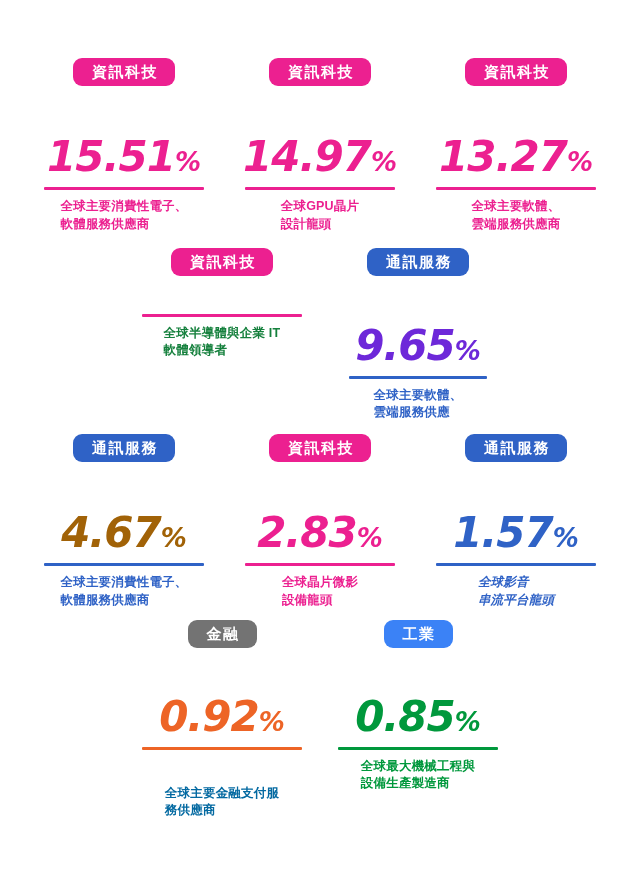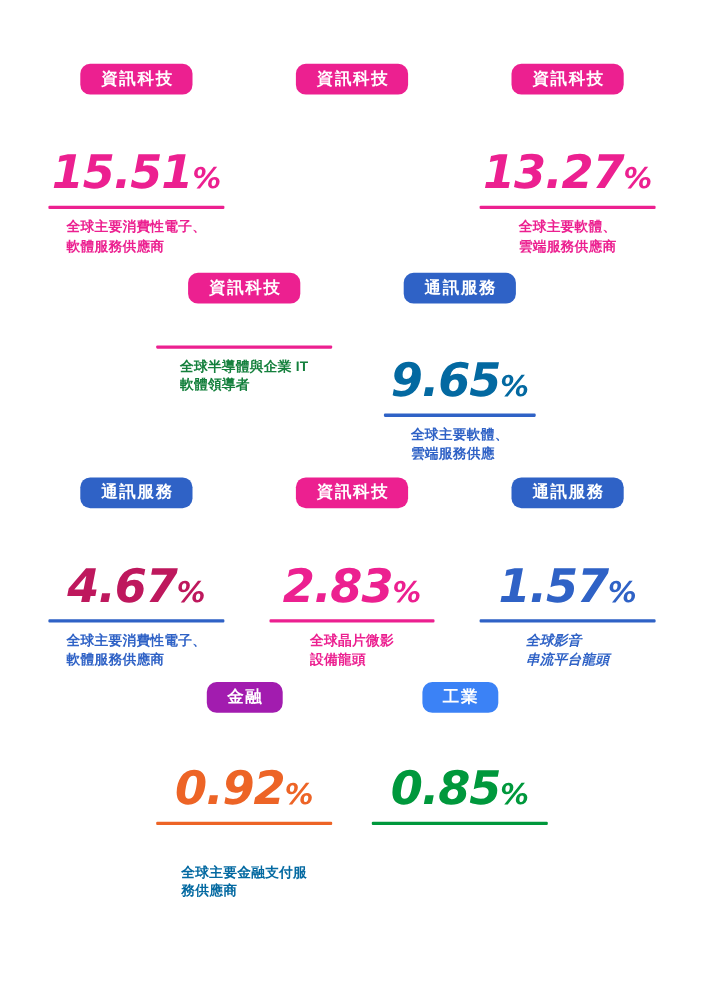--- a/index.html
+++ b/index.html
@@ -133,20 +133,26 @@
           <div class="rule" style="background: rgb(236, 32, 144);"></div>
           <div class="desc" style="color: rgb(236, 32, 144);">全球主要消費性電子、
 軟體服務供應商</div>
         </div>
       </div>
 
       <div class="cell">
         <div class="badge-slot">
           <span class="badge" style="background: rgb(236, 32, 144);">資訊科技</span>
         </div>
+        <div class="value-wrap">
+          <div class="value" style="color: rgb(236, 32, 144);"><span>14.97</span><span class="pct">%</span></div>
+          <div class="rule w-mid" style="background: rgb(236, 32, 144);"></div>
+          <div class="desc" style="color: rgb(236, 32, 144);">全球GPU晶片
+設計龍頭</div>
+        </div>
       </div>
 
       <div class="cell">
         <div class="badge-slot">
           <span class="badge" style="background: rgb(236, 32, 144);">資訊科技</span>
         </div>
         <div class="value-wrap">
           <div class="value" style="color: rgb(236, 32, 144);"><span>13.27</span><span class="pct">%</span></div>
           <div class="rule" style="background: rgb(236, 32, 144);"></div>
           <div class="desc" style="color: rgb(236, 32, 144);">全球主要軟體、
@@ -167,37 +173,37 @@
           <div class="desc" style="color: #15803d;">全球半導體與企業 IT
 軟體領導者</div>
         </div>
       </div>
 
       <div class="cell">
         <div class="badge-slot">
           <span class="badge" style="background: rgb(47, 98, 198);">通訊服務</span>
         </div>
         <div class="value-wrap">
-          <div class="value" style="color: #0369a1;"><span>9.65</span><span class="pct">%</span></div>
+          <div class="value" style="color: #6d28d9;"><span>9.65</span><span class="pct">%</span></div>
           <div class="rule w-narrow" style="background: rgb(47, 98, 198);"></div>
           <div class="desc" style="color: rgb(47, 98, 198);">全球主要軟體、
 雲端服務供應</div>
         </div>
       </div>
 
     </div>
 
     <div class="row row-3 r3">
 
       <div class="cell">
         <div class="badge-slot">
           <span class="badge" style="background: rgb(47, 98, 198);">通訊服務</span>
         </div>
         <div class="value-wrap">
-          <div class="value" style="color: #be185d;"><span>4.67</span><span class="pct">%</span></div>
+          <div class="value" style="color: #a16207;"><span>4.67</span><span class="pct">%</span></div>
           <div class="rule" style="background: rgb(47, 98, 198);"></div>
           <div class="desc" style="color: rgb(47, 98, 198);">全球主要消費性電子、
 軟體服務供應商</div>
         </div>
       </div>
 
       <div class="cell">
         <div class="badge-slot">
           <span class="badge" style="background: rgb(236, 32, 144);">資訊科技</span>
         </div>
@@ -220,36 +226,38 @@
 串流平台龍頭</div>
         </div>
       </div>
 
     </div>
 
     <div class="row row-4 r4">
 
       <div class="cell">
         <div class="badge-slot">
-          <span class="badge" style="background: #a21caf;">金融</span>
+          <span class="badge" style="background: #737373;">金融</span>
         </div>
         <div class="value-wrap">
           <div class="value" style="color: rgb(237, 100, 38);"><span>0.92</span><span class="pct">%</span></div>
           <div class="rule" style="background: rgb(237, 100, 38);"></div>
           <div class="desc" style="color: #0369a1; margin-top: 35px;">全球主要金融支付服
 務供應商</div>
         </div>
       </div>
 
       <div class="cell">
         <div class="badge-slot">
           <span class="badge" style="background: #3b82f6;">工業</span>
         </div>
         <div class="value-wrap">
           <div class="value" style="color: rgb(0, 152, 60);"><span>0.85</span><span class="pct">%</span></div>
           <div class="rule" style="background: rgb(0, 152, 60);"></div>
+          <div class="desc" style="color: rgb(0, 152, 60);">全球最大機械工程與
+設備生產製造商</div>
         </div>
       </div>
 
     </div>
 
   </div>
 </div>
 
 </body></html>

